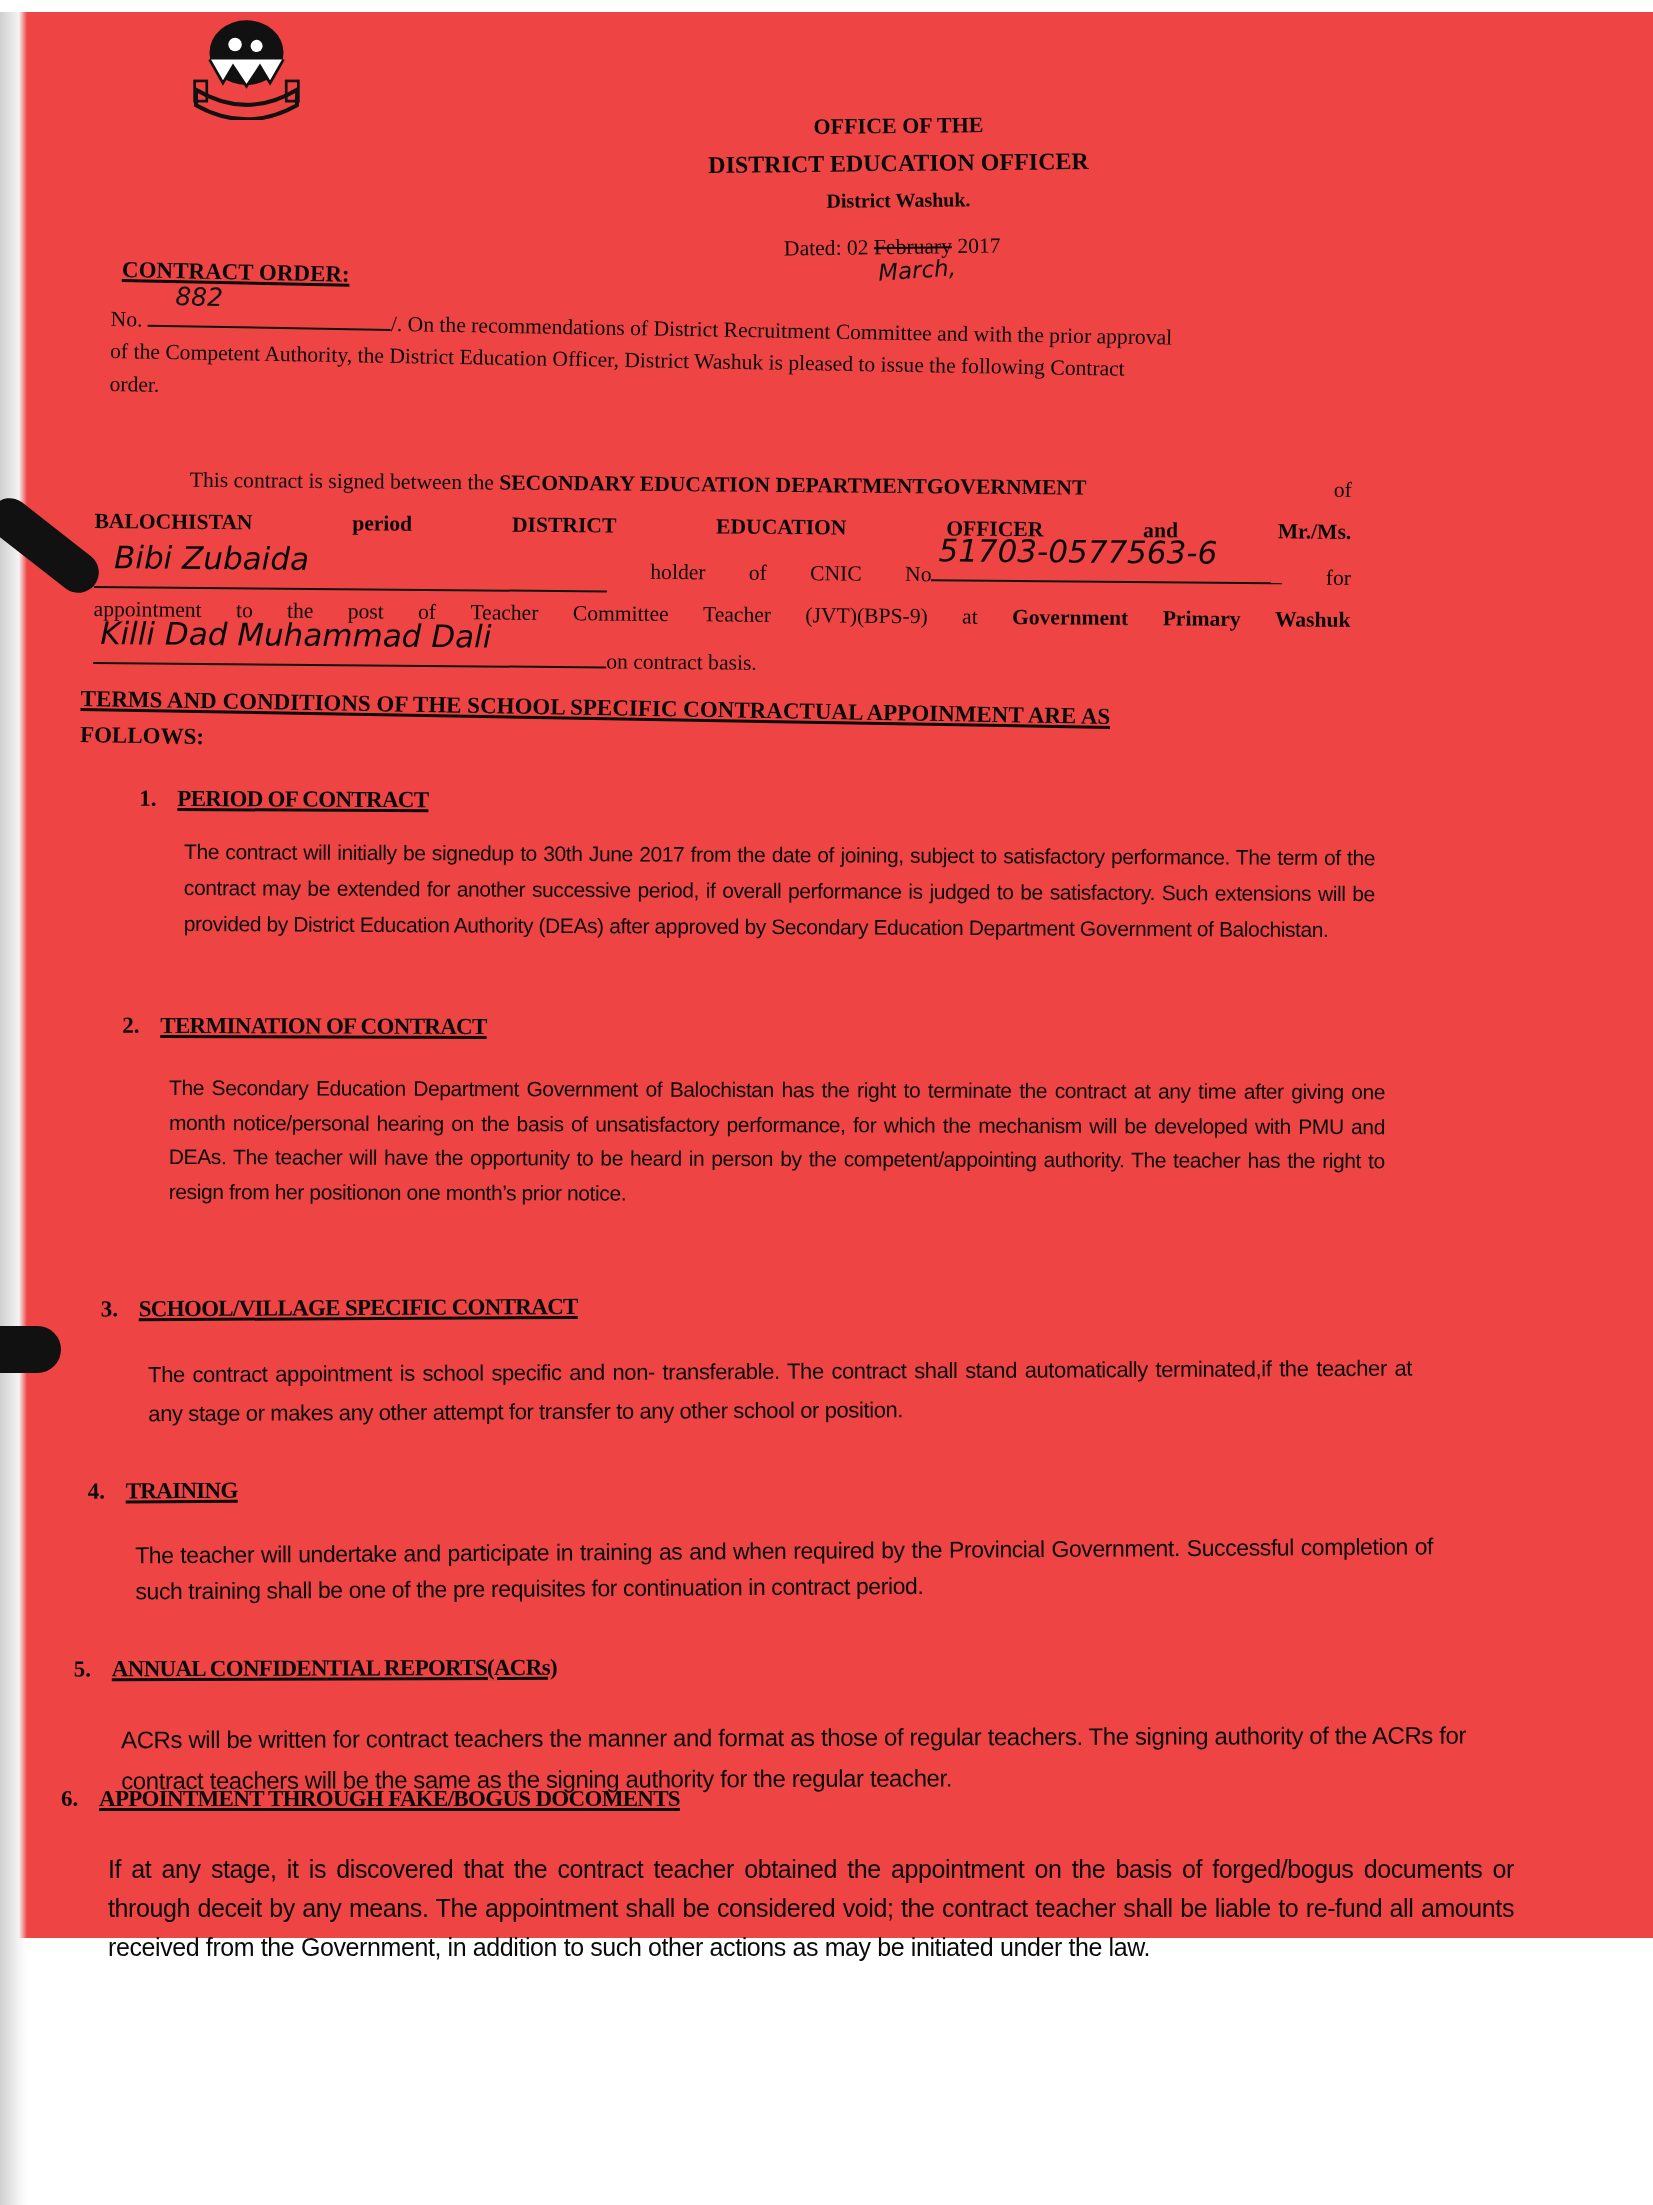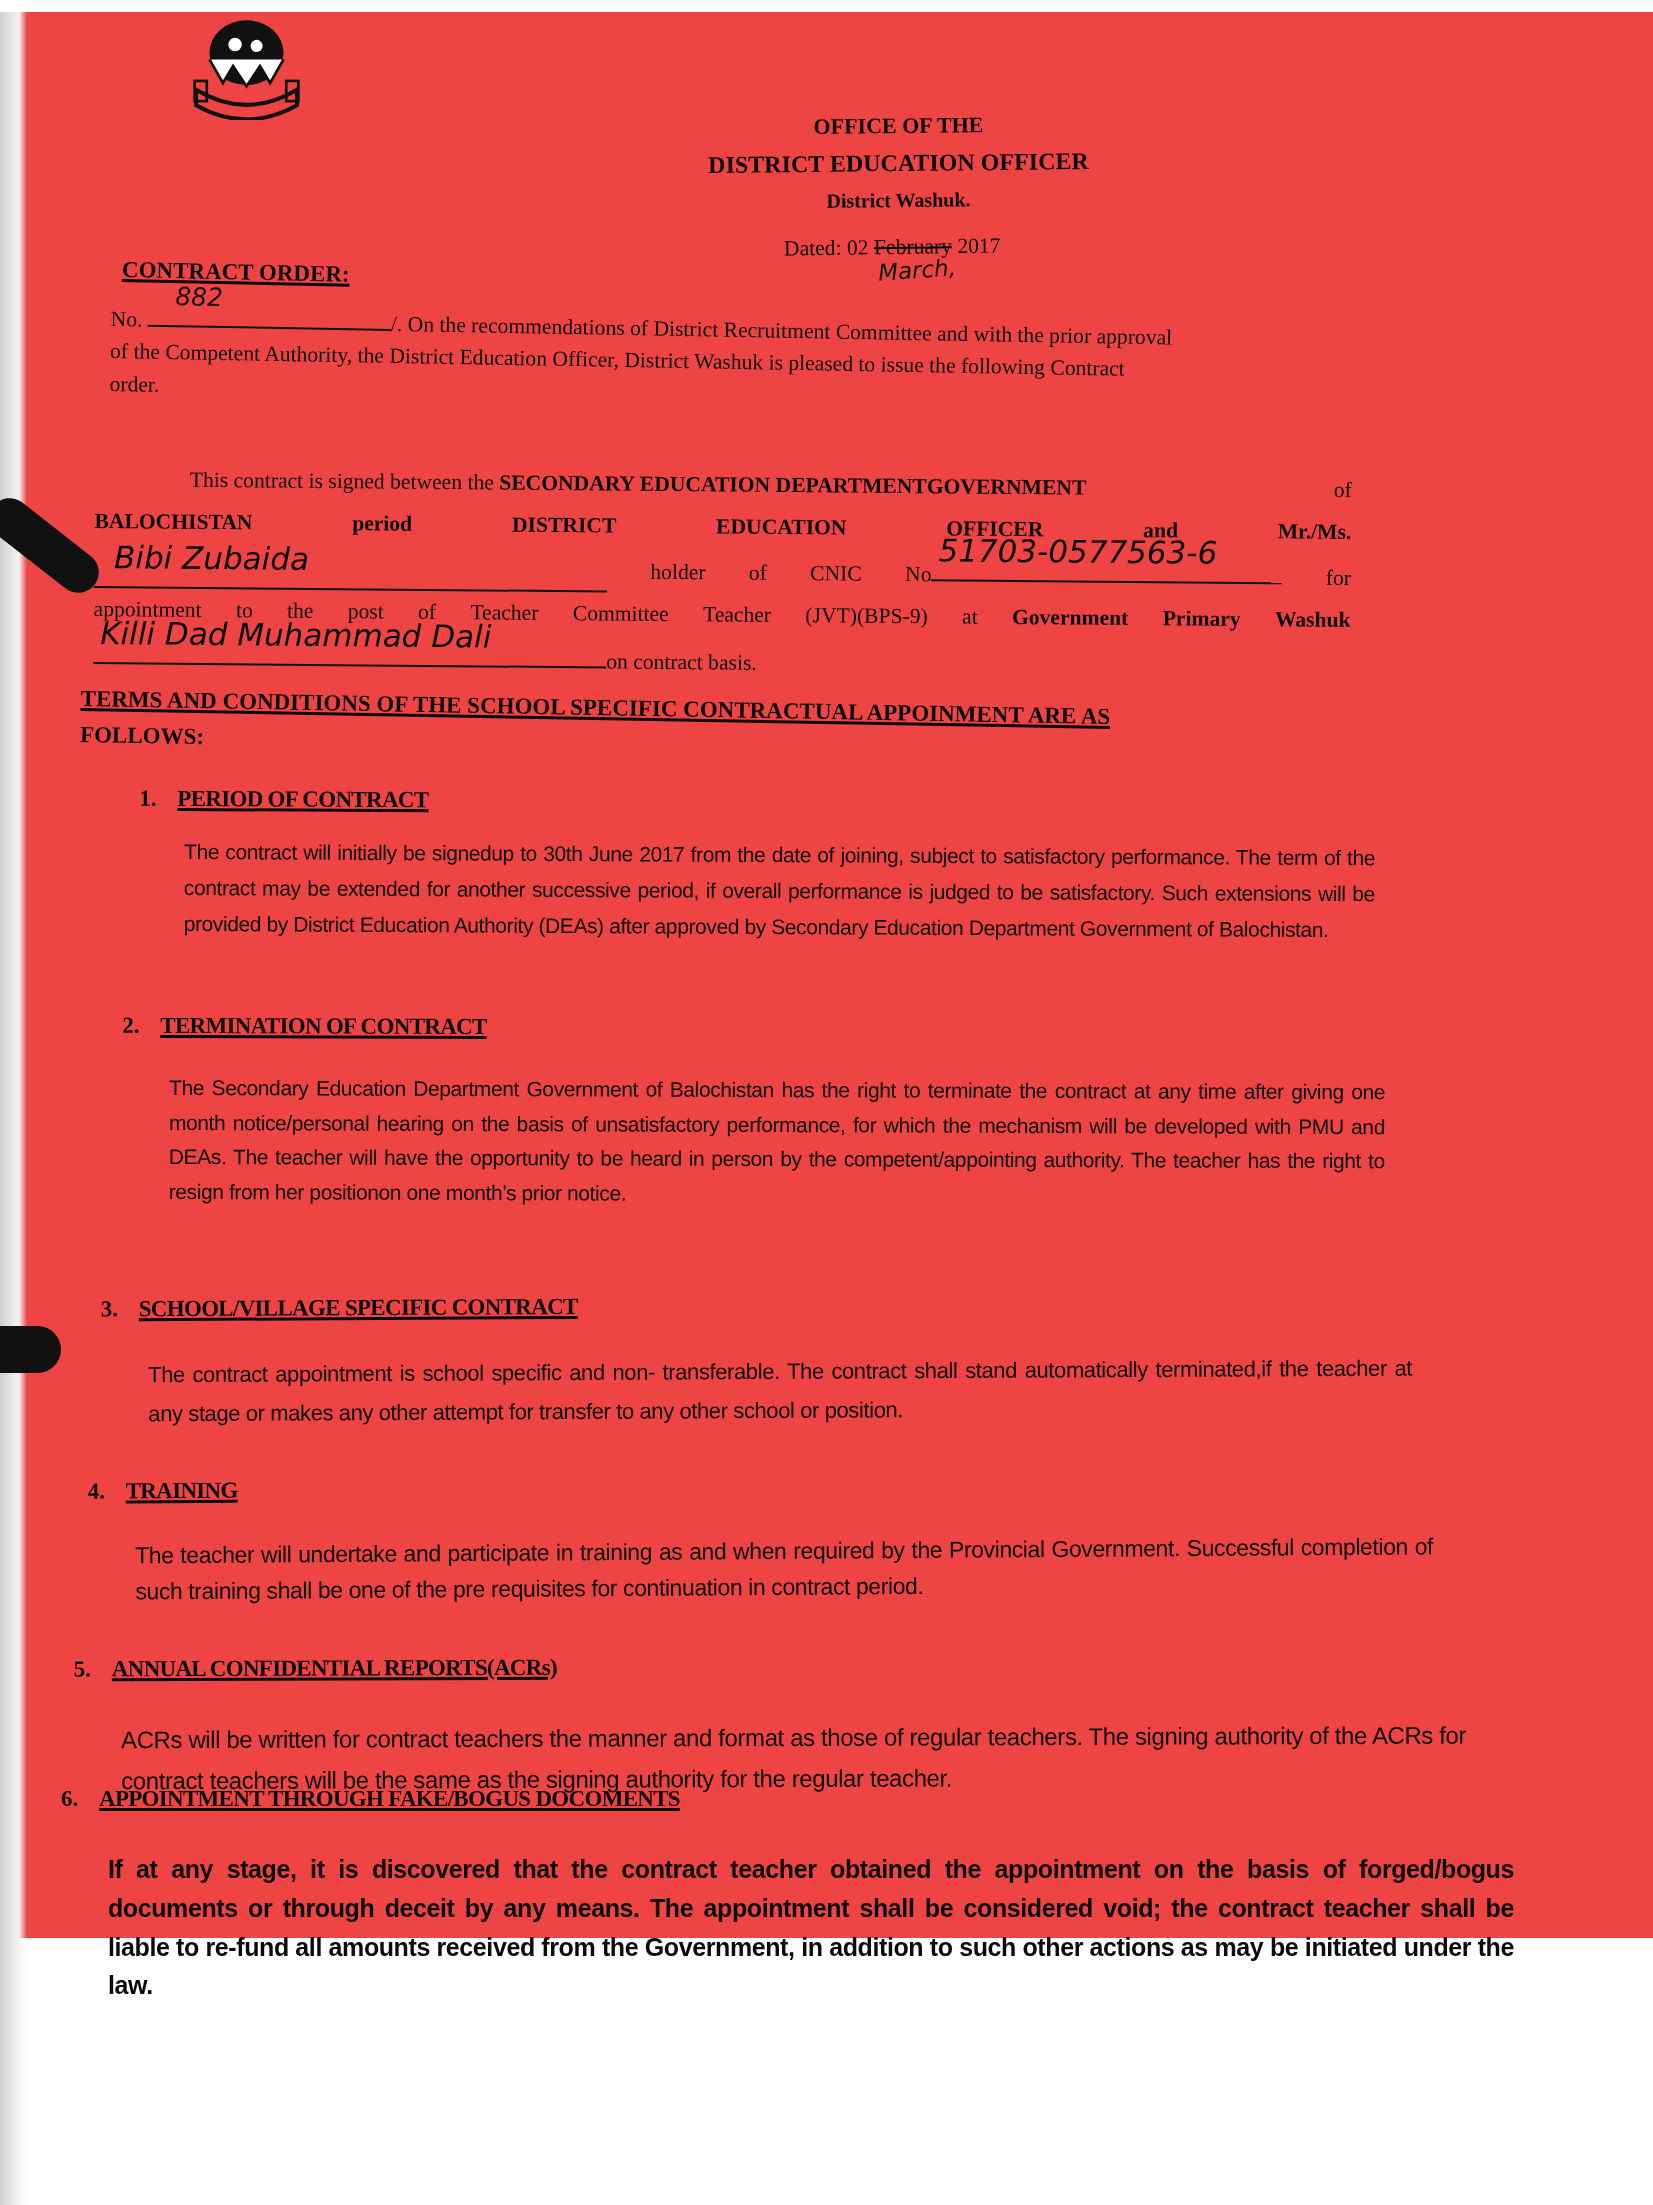--- a/index.html
+++ b/index.html
@@ -61,21 +61,21 @@
   .s1 .body { margin-left: 45px; }
   .s2 { left: 122px; top: 1003px; width: 1263px; transform: rotate(0.2deg); }
   .s2 .body { margin-left: 47px; line-height: 1.65; }
   .s3 { left: 101px; top: 1281px; width: 1311px; transform: rotate(-0.3deg); }
   .s3 .body { margin-left: 47px; font-size: 22px; line-height: 1.75; }
   .s4 { left: 88px; top: 1462px; width: 1345px; transform: rotate(-0.4deg); }
   .s4 .body { margin-left: 47px; font-size: 23px; line-height: 1.55; }
   .s5 { left: 74px; top: 1642px; width: 1392px; transform: rotate(-0.2deg); }
   .s5 .body { margin-left: 47px; font-size: 24px; line-height: 1.7; }
   .s6 { left: 61px; top: 1774px; width: 1453px; }
-  .s6 .body { margin-left: 47px; font-size: 25px; line-height: 1.55; margin-top: 38px; font-weight: bold; }
+  .s6 .body { margin-left: 47px; font-size: 25px; line-height: 1.55; margin-top: 38px; }
 </style>
 </head>
 <body>
 
 <div class="page">
   <div class="edge-shadow"></div>
   <div class="staple-mark" style="left:-20px; top:513px; width:128px; height:41px; transform:rotate(38deg);"></div>
   <div class="staple-mark" style="left:-27px; top:1314px; width:88px; height:47px;"></div>
 
   <svg class="logo" viewBox="0 0 170 150">

